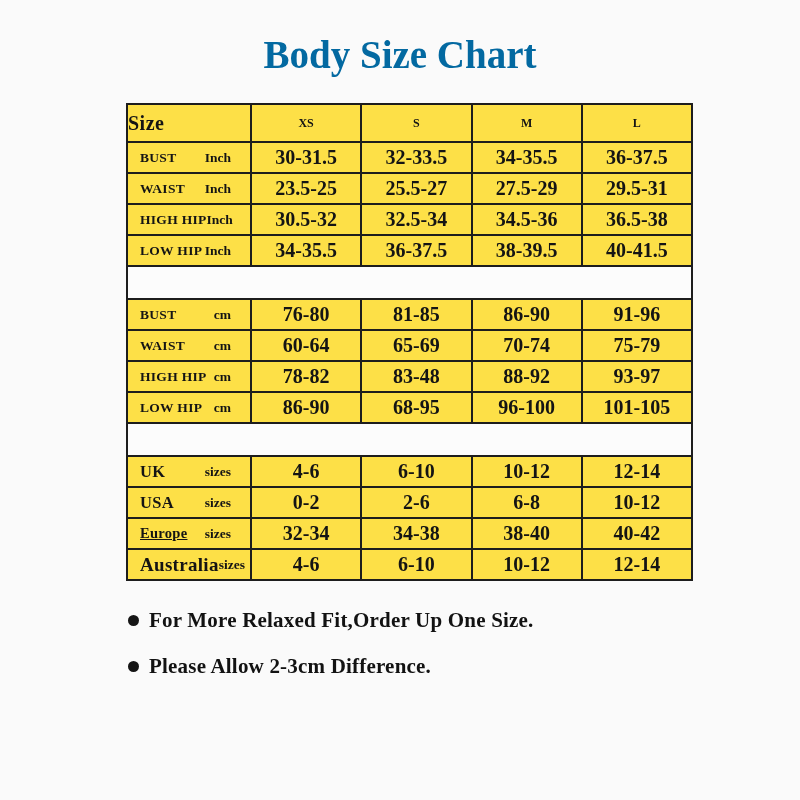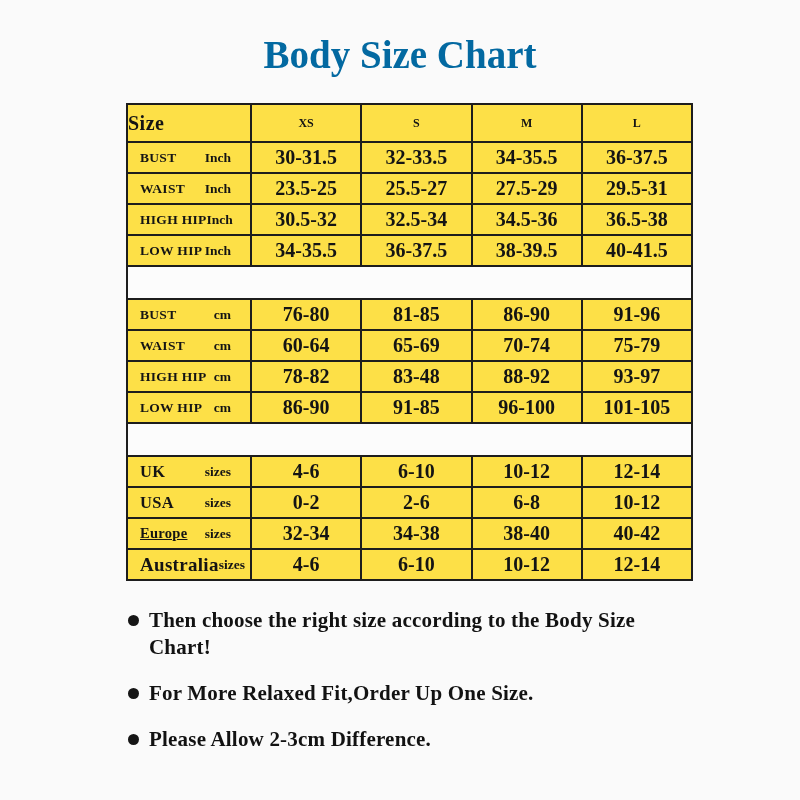--- a/index.html
+++ b/index.html
@@ -210,21 +210,21 @@
       <td class="val">93-97</td>
     </tr>
     <tr>
       <td class="label-cell">
           <div class="lr">
         <span class="row-label">LOW HIP</span>
         <span class="row-unit">cm</span>
       </div>
         </td>
       <td class="val">86-90</td>
-      <td class="val">91-85</td>
+      <td class="val">68-95</td>
       <td class="val">96-100</td>
       <td class="val">101-105</td>
     </tr>
   </tbody>
 
   <tbody>
     <tr class="spacer-row">
         <td colspan="5"></td>
       </tr>
   </tbody>
@@ -275,24 +275,20 @@
         </td>
       <td class="val">4-6</td>
       <td class="val">6-10</td>
       <td class="val">10-12</td>
       <td class="val">12-14</td>
     </tr>
   </tbody>
 </table>
 
 <div class="notes">
-  <div class="note-item">
-    <span class="bullet-dot"></span>
-    <span>Then choose the right size according to the Body Size Chart!</span>
-  </div>
   <div class="note-item">
     <span class="bullet-dot"></span>
     <span>For More Relaxed Fit,Order Up One Size.</span>
   </div>
   <div class="note-item">
     <span class="bullet-dot"></span>
     <span>Please Allow 2-3cm Difference.</span>
   </div>
 </div>
 

